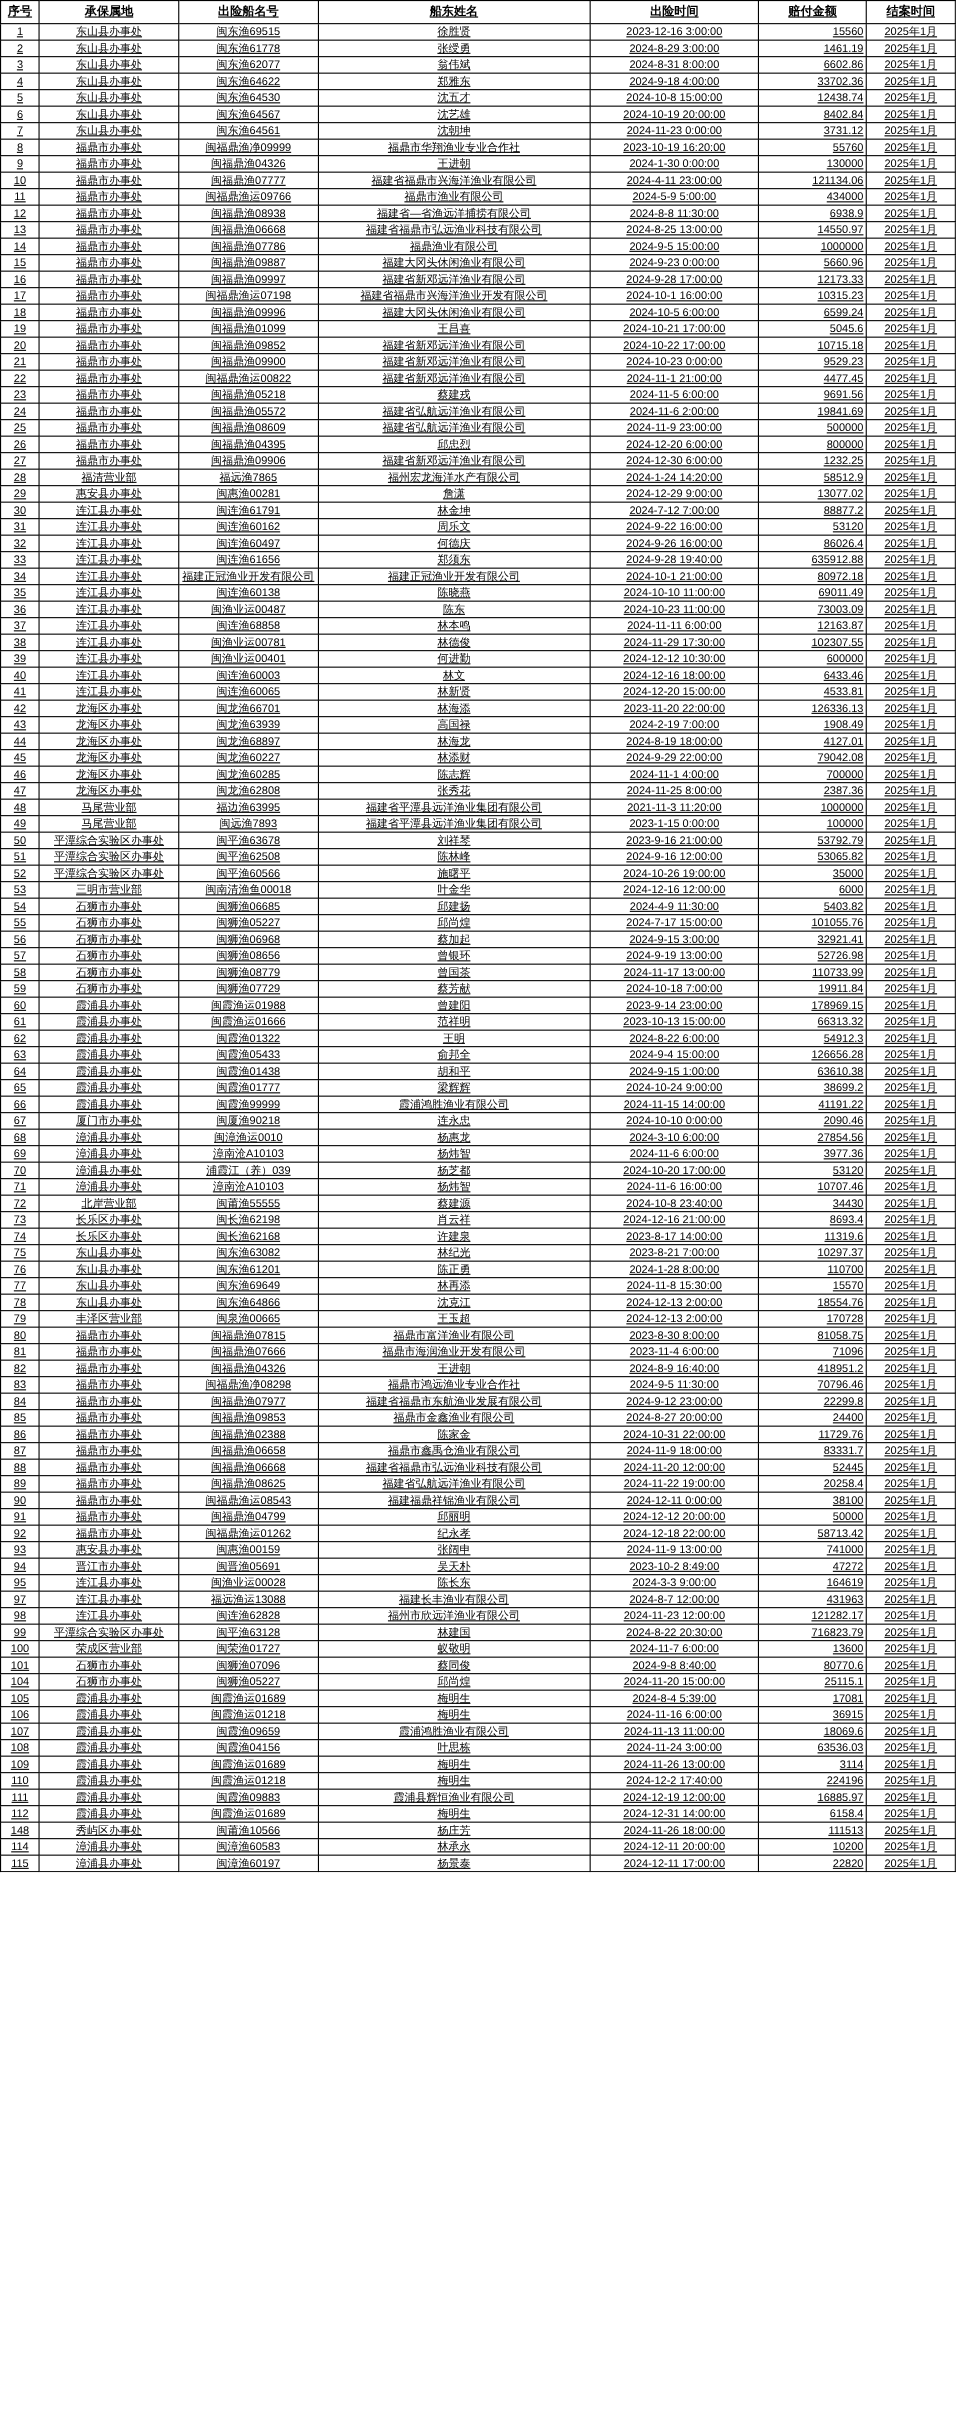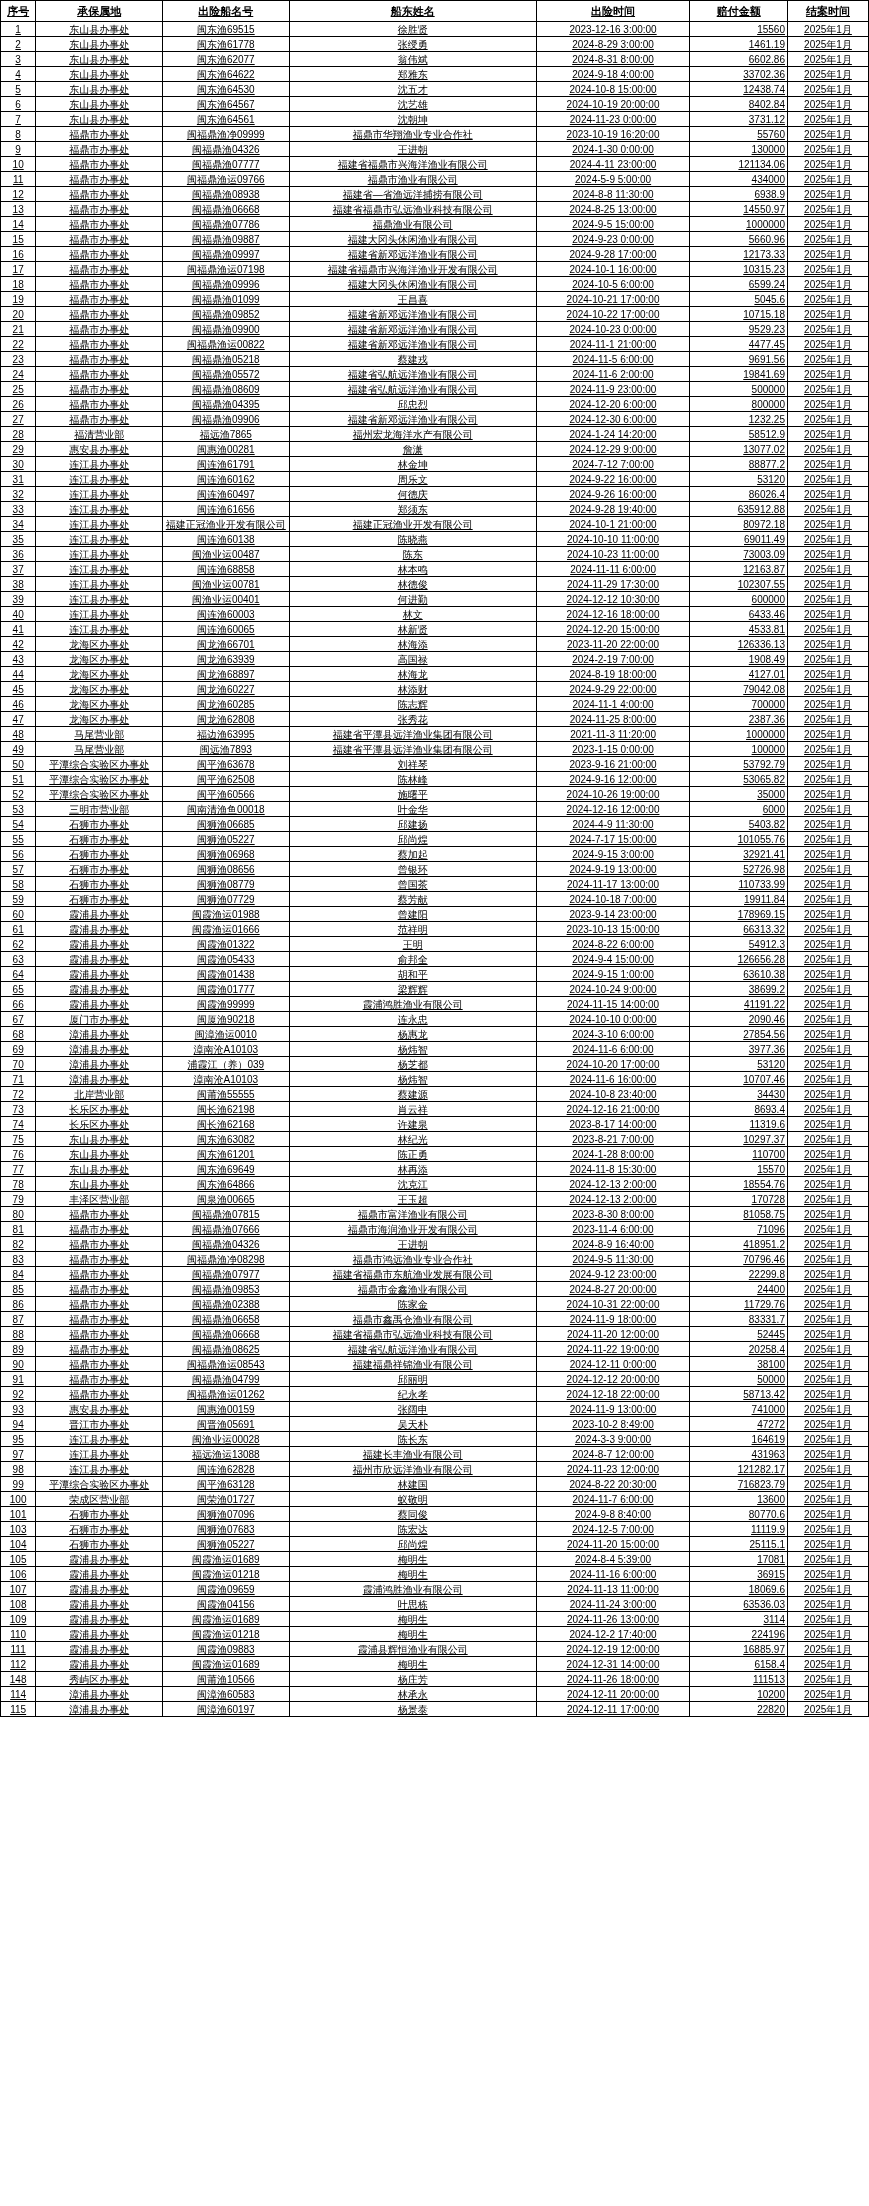--- a/index.html
+++ b/index.html
@@ -939,29 +939,20 @@
         <tr>
           <td class="c">101</td>
           <td class="c">石狮市办事处</td>
           <td class="c">闽狮渔07096</td>
           <td class="c">蔡同俊</td>
           <td class="c">2024-9-8 8:40:00</td>
           <td class="r">80770.6</td>
           <td class="c">2025年1月</td>
         </tr>
         <tr>
-          <td class="c">103</td>
-          <td class="c">石狮市办事处</td>
-          <td class="c">闽狮渔07683</td>
-          <td class="c">陈宏达</td>
-          <td class="c">2024-12-5 7:00:00</td>
-          <td class="r">11119.9</td>
-          <td class="c">2025年1月</td>
-        </tr>
-        <tr>
           <td class="c">104</td>
           <td class="c">石狮市办事处</td>
           <td class="c">闽狮渔05227</td>
           <td class="c">邱尚煌</td>
           <td class="c">2024-11-20 15:00:00</td>
           <td class="r">25115.1</td>
           <td class="c">2025年1月</td>
         </tr>
         <tr>
           <td class="c">105</td>

